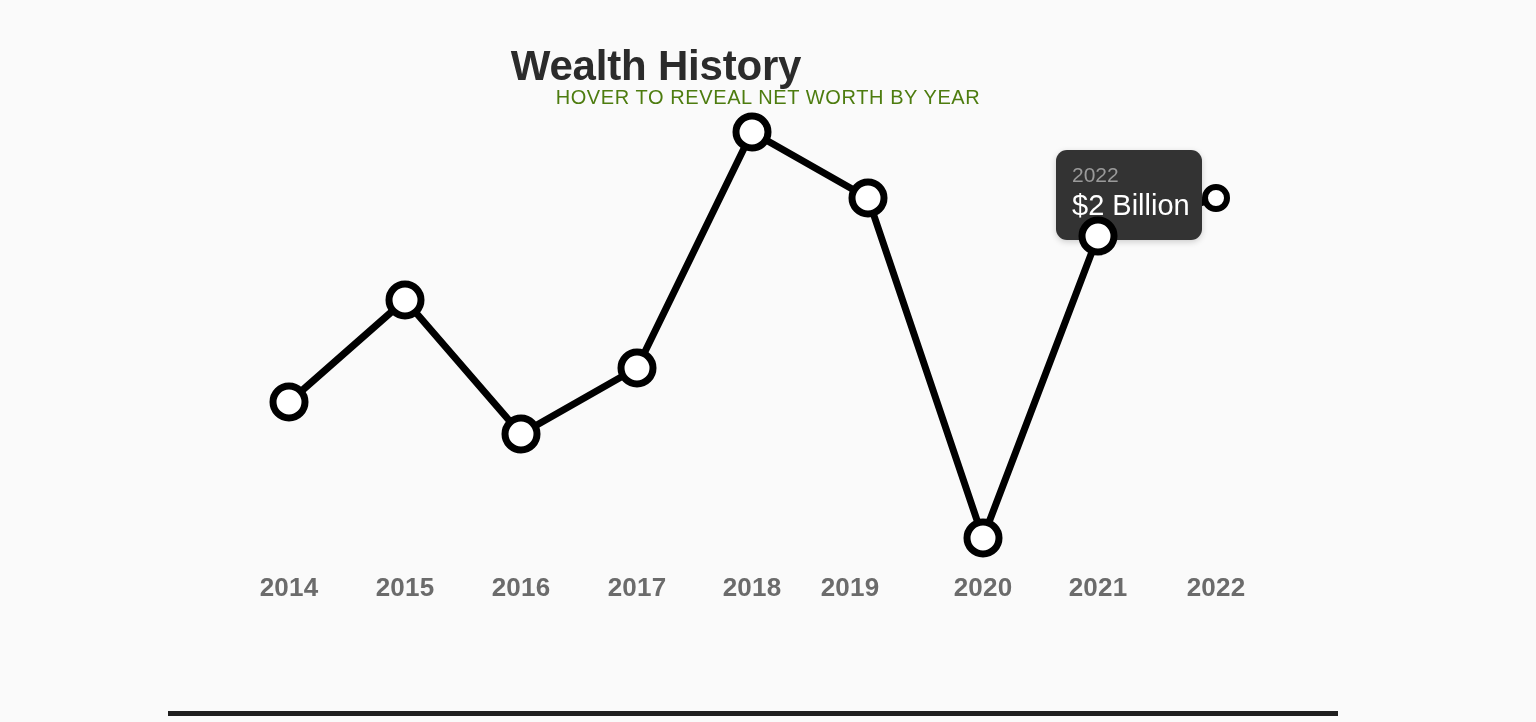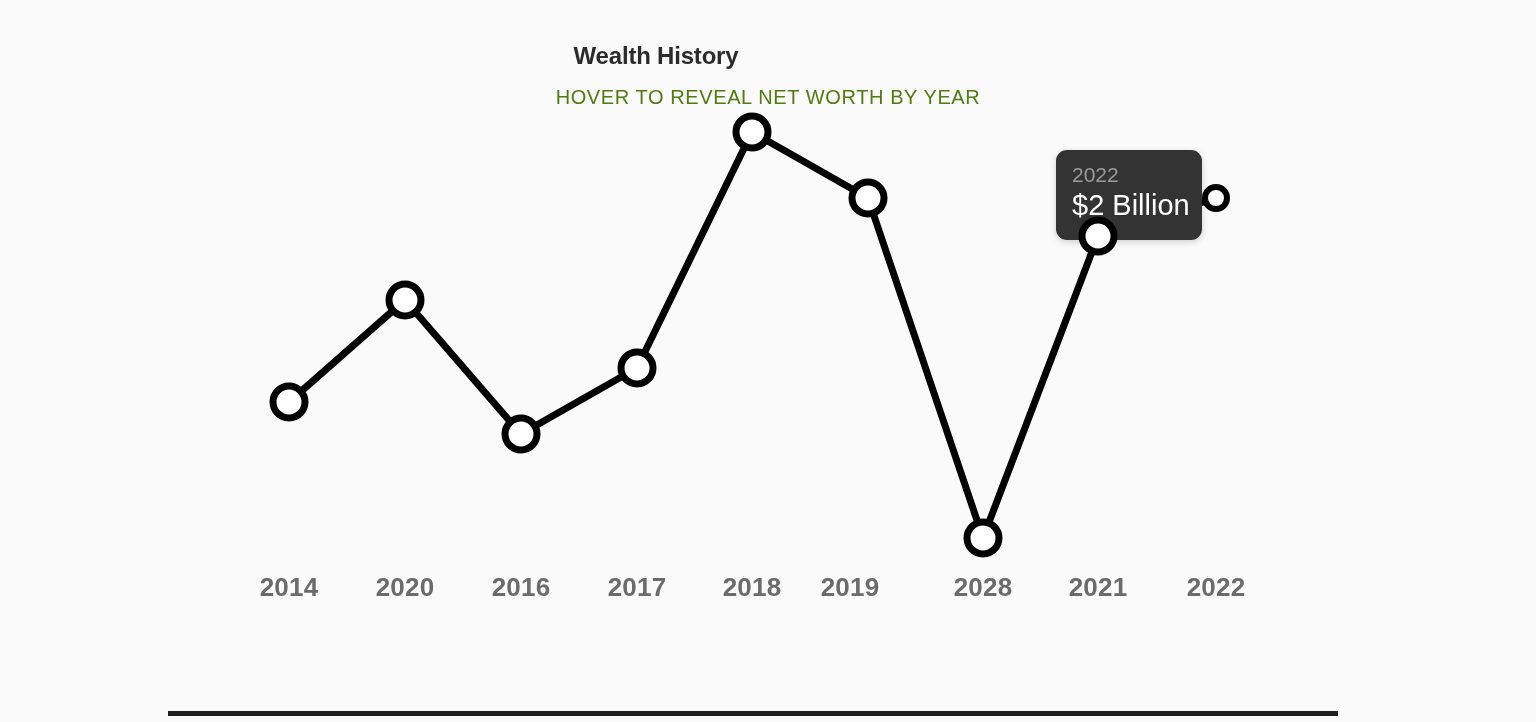--- a/index.html
+++ b/index.html
@@ -15,21 +15,21 @@
     width: 1536px;
     height: 722px;
     background: #fafafa;
   }
   .chart-title {
     position: absolute;
     top: 42px;
     left: 0;
     width: 1312px;
     text-align: center;
-    font-size: 24px;
+    font-size: 42px;
     font-weight: bold;
     color: #2b2b2b;
     letter-spacing: -0.2px;
   }
   .chart-subtitle {
     position: absolute;
     top: 86px;
     left: 0;
     width: 1536px;
     text-align: center;
@@ -115,25 +115,25 @@
 
   <svg class="plot-svg" viewBox="0 0 1536 722" preserveAspectRatio="none">
     <g id="top-markers">
         <circle cx="1098" cy="236" r="16" fill="#ffffff" stroke="#000000" stroke-width="7"></circle>
         <circle cx="1216" cy="198" r="11" fill="#ffffff" stroke="#000000" stroke-width="6"></circle>
       </g>
   </svg>
 
   <div class="axis-labels" id="axis-labels">
       <div class="axis-label" style="left: 289px;">2014</div>
-      <div class="axis-label" style="left: 405px;">2020</div>
+      <div class="axis-label" style="left: 405px;">2015</div>
       <div class="axis-label" style="left: 521px;">2016</div>
       <div class="axis-label" style="left: 637px;">2017</div>
       <div class="axis-label" style="left: 752px;">2018</div>
       <div class="axis-label" style="left: 850px;">2019</div>
-      <div class="axis-label" style="left: 983px;">2028</div>
+      <div class="axis-label" style="left: 983px;">2020</div>
       <div class="axis-label" style="left: 1098px;">2021</div>
       <div class="axis-label" style="left: 1216px;">2022</div>
     </div>
 
   <div class="bottom-rule" id="bottom-rule" style="left: 168px; top: 711px; width: 1170px; height: 5px;"></div>
 
 </div>
 
 </body></html>

